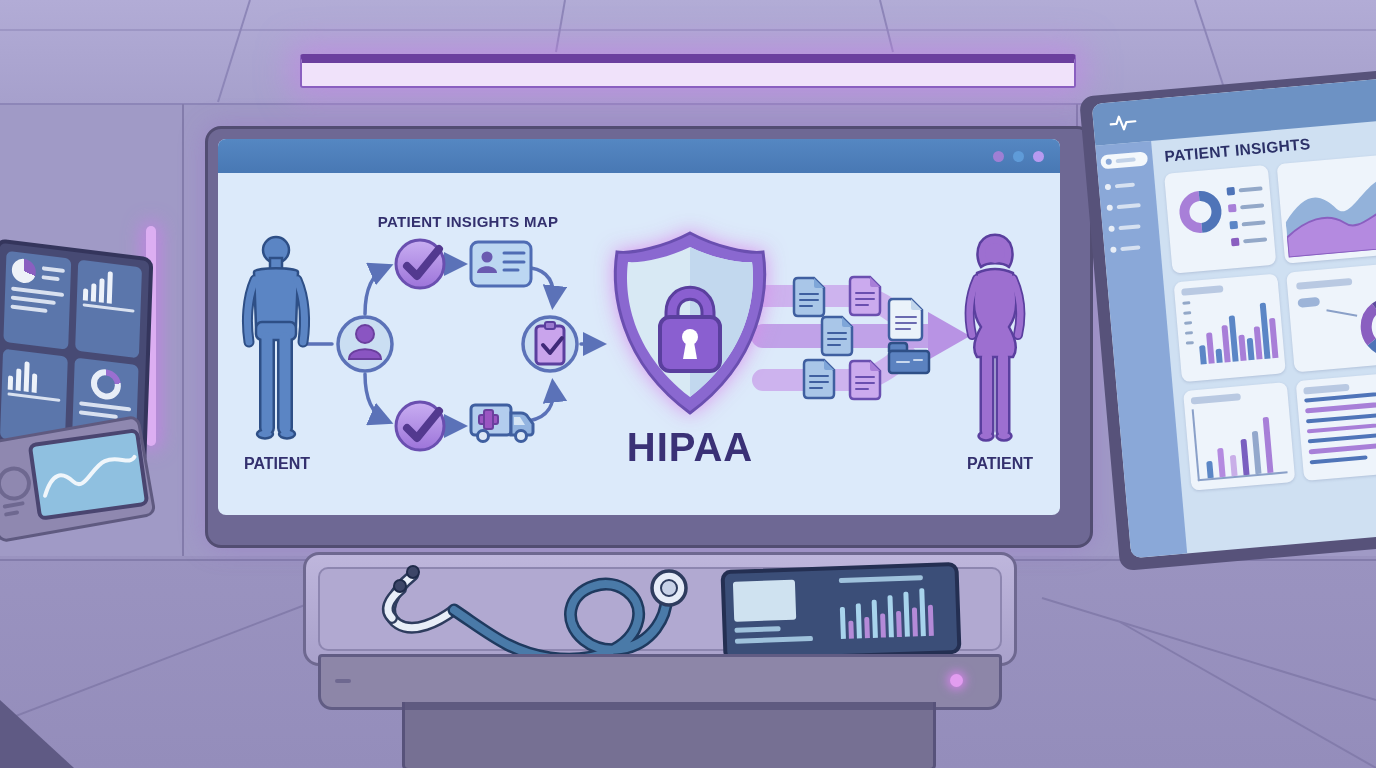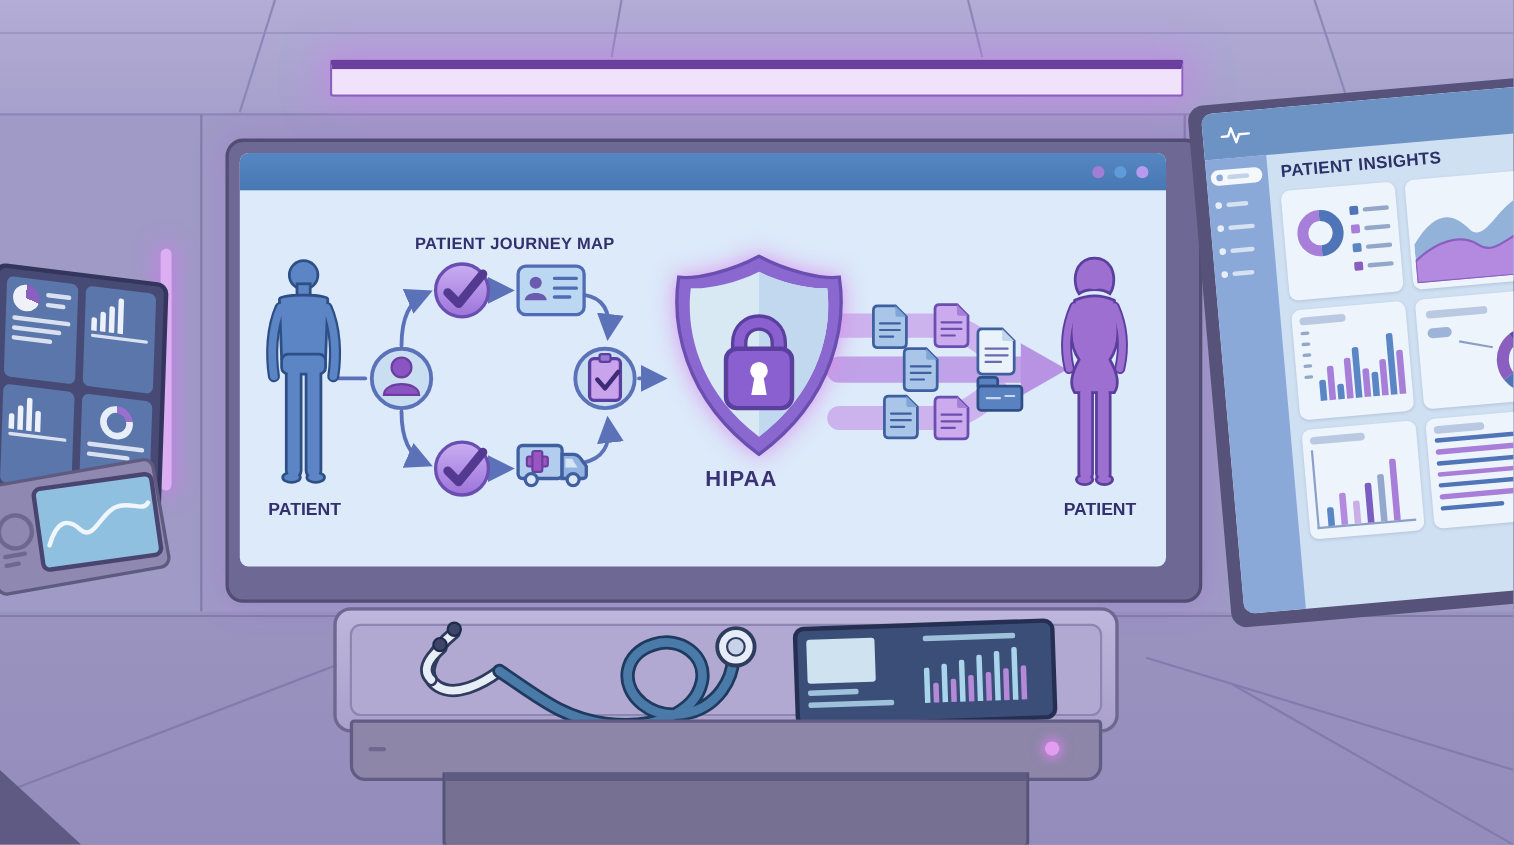--- a/index.html
+++ b/index.html
@@ -43,21 +43,21 @@
            border-radius:16px;padding:10px;box-shadow:0 0 26px rgba(150,100,200,.35);}
   .ms-inner{position:relative;width:842px;height:376px;background:#dceafa;border-radius:8px;overflow:hidden;}
   .ms-topbar{position:absolute;left:0;top:0;right:0;height:34px;background:linear-gradient(#5587c2,#4878b4);
              display:flex;align-items:center;justify-content:flex-end;gap:9px;padding-right:16px;box-sizing:border-box;}
   .dot{width:11px;height:11px;border-radius:50%;}
   .ms-content{position:absolute;left:0;right:0;top:34px;bottom:0;}
   .ms-label{position:absolute;text-align:center;color:#33306e;font-weight:bold;}
   .t-title{left:150px;top:40px;width:200px;font-size:15px;letter-spacing:.3px;}
   .t-pl{left:9px;top:282px;width:100px;font-size:16px;}
   .t-pr{left:732px;top:282px;width:100px;font-size:16px;}
-  .t-hipaa{left:356px;top:252px;width:200px;font-size:20px;font-weight:800;letter-spacing:1px;color:#3a3176;}
+  .t-hipaa{left:372px;top:252px;width:200px;font-size:40px;font-weight:800;letter-spacing:1px;color:#3a3176;}
   .t-secure{left:372px;top:288px;width:200px;font-size:23px;font-weight:800;letter-spacing:1px;color:#3a3176;}
 
   
   .rmon{left:1080px;top:96px;width:312px;height:476px;transform:rotate(-5deg);transform-origin:12px 12px;}
   .rm-frame{position:absolute;inset:0;background:#57527a;border-radius:14px;}
   .rm-screen{position:absolute;left:12px;top:8px;right:0;bottom:12px;background:#cfe0f2;
              border-radius:10px 0 0 10px;overflow:hidden;display:flex;flex-direction:column;}
   .rm-header{height:42px;background:#6d92c4;flex:0 0 auto;display:flex;align-items:center;padding-left:16px;}
   .rm-body{flex:1;display:flex;min-height:0;}
   .rm-side{width:56px;background:#8aa8d8;padding-top:10px;flex:0 0 auto;}
@@ -363,21 +363,21 @@
             <rect x="472" y="58" width="80" height="186" fill="#c2d8ee" clip-path="url(#shin)"></rect>
             <path d="M454,148 v-9 c0,-25 36,-25 36,0 v9" fill="none" stroke="#5a3f9e" stroke-width="15" stroke-linecap="round"></path>
             <path d="M454,148 v-9 c0,-25 36,-25 36,0 v9" fill="none" stroke="#8a5fd0" stroke-width="9" stroke-linecap="round"></path>
             <rect x="442" y="144" width="60" height="54" rx="10" fill="#8a5fd0" stroke="#5a3f9e" stroke-width="4"></rect>
             <circle cx="472" cy="164" r="8" fill="#ffffff"></circle>
             <polygon points="468,169 476,169 479,186 465,186" fill="#ffffff"></polygon>
           </g>
         </svg>
 
         
-        <div class="ms-label t-title">PATIENT JOURNEY MAP</div>
+        <div class="ms-label t-title">PATIENT INSIGHTS MAP</div>
         <div class="ms-label t-pl">PATIENT</div>
         <div class="ms-label t-pr">PATIENT</div>
         <div class="ms-label t-hipaa">HIPAA</div>
       </div>
     </div>
   </div>
 
   <div class="abs rmon">
     <div class="rm-frame"></div>
     <div class="rm-screen">

